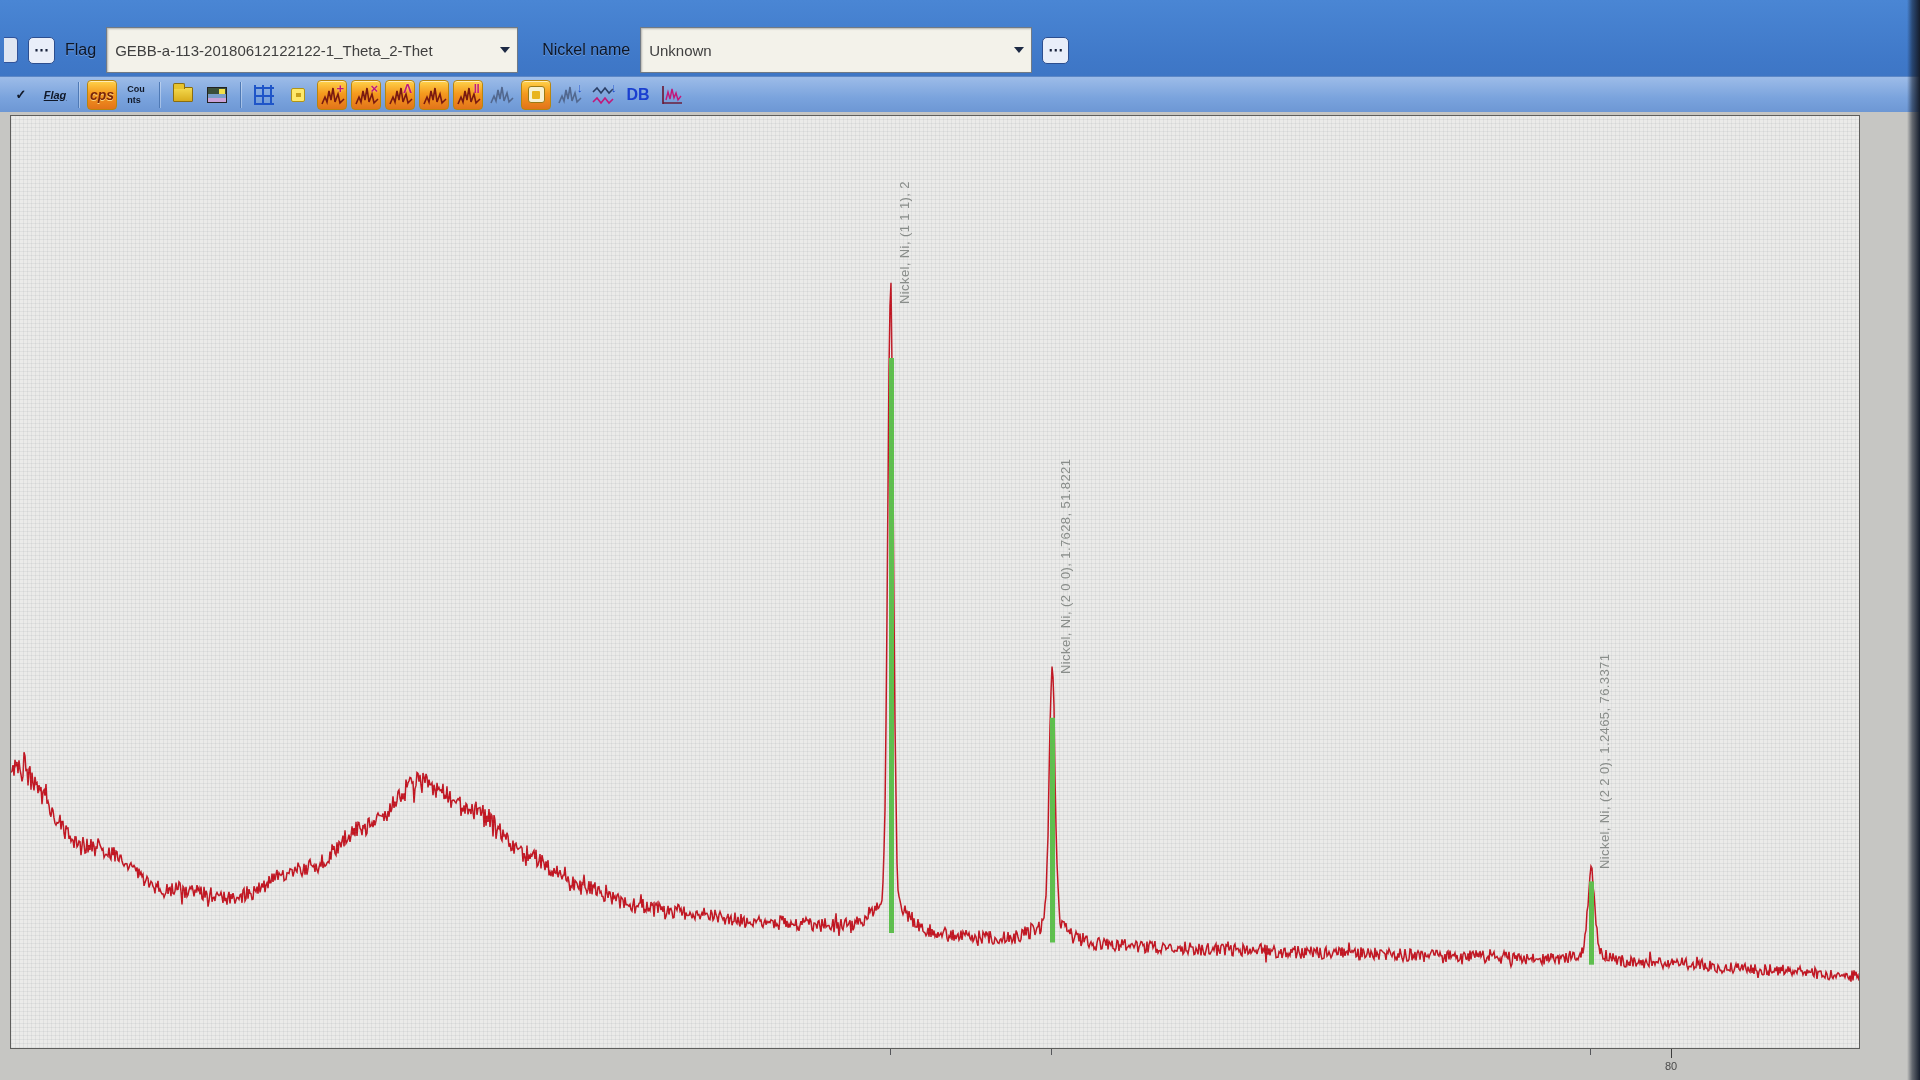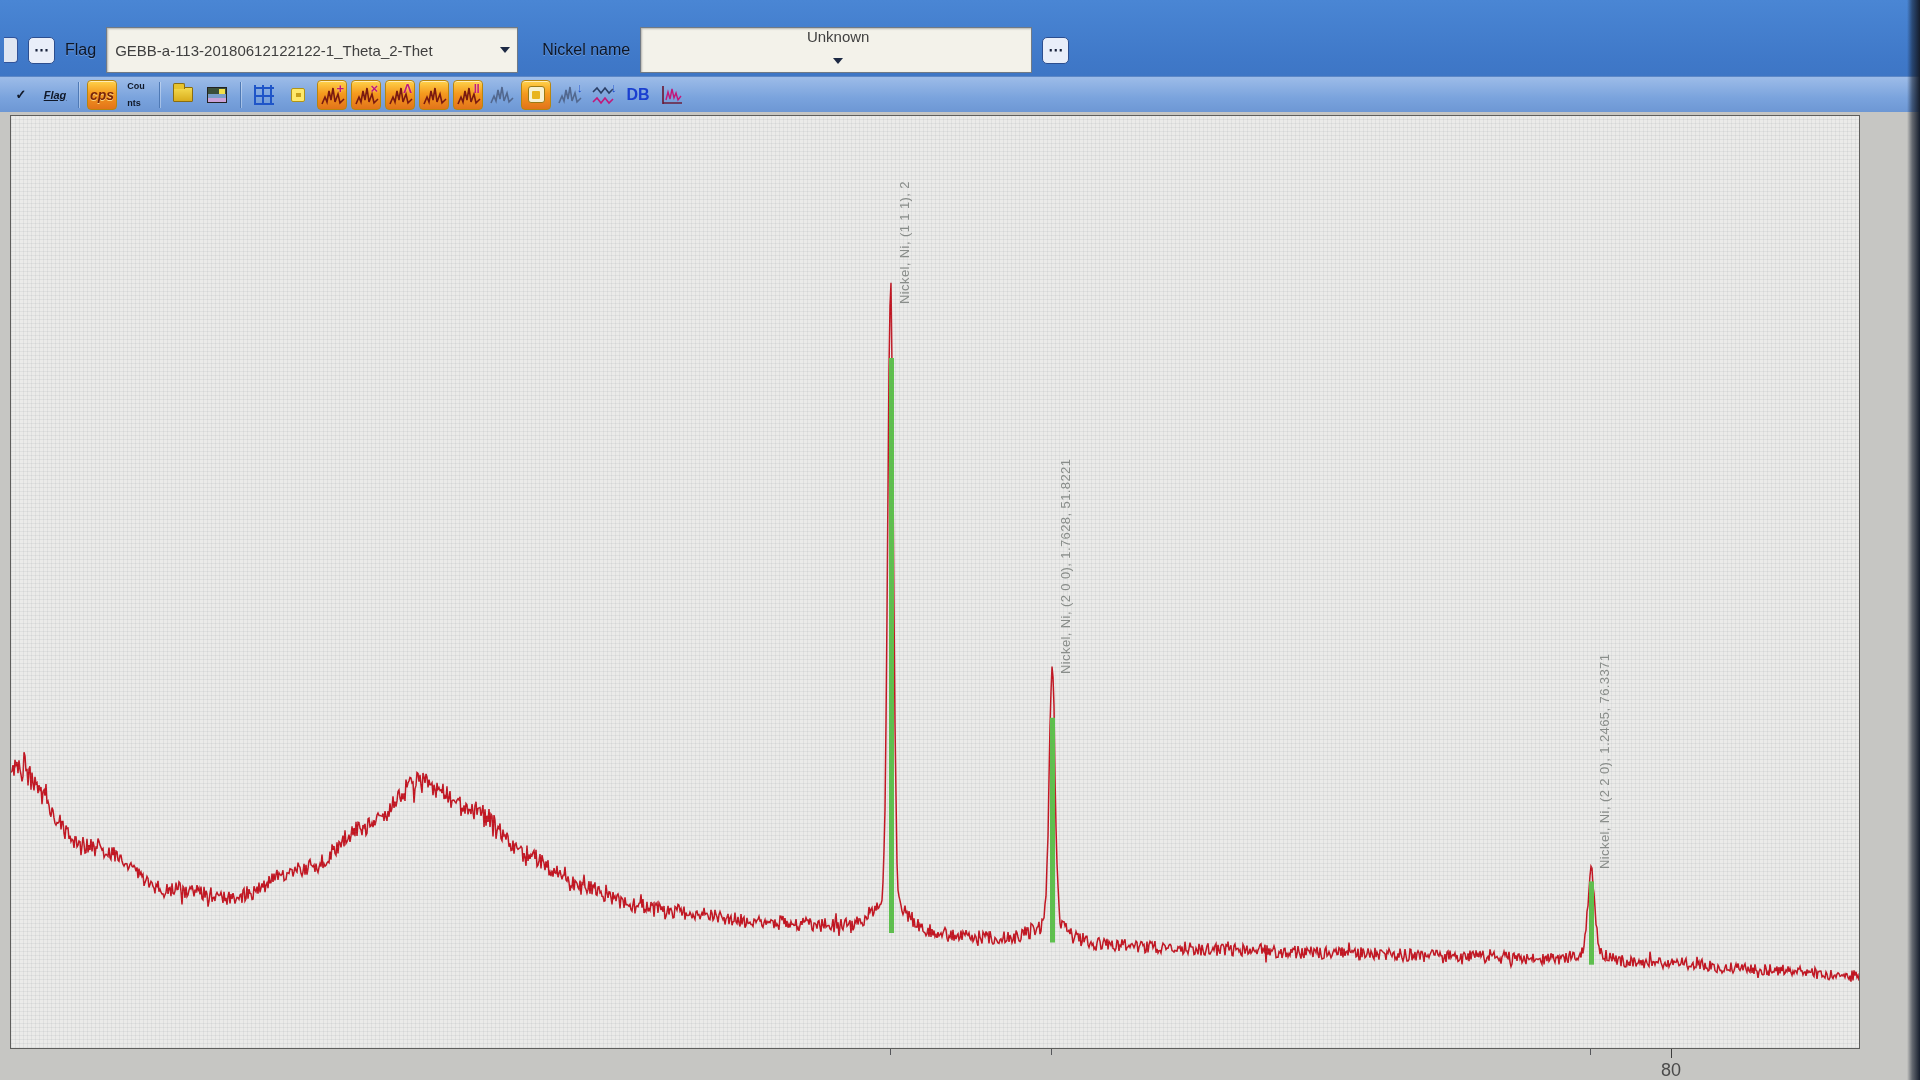--- a/index.html
+++ b/index.html
@@ -20,36 +20,36 @@
     border-left:none; border-radius:0 4px 4px 0; }
   .dots-btn { min-width:27px; height:27px; background:#e9eef9; border:1px solid #2c4e8f;
     border-radius:5px; color:#17213a; font-size:15px; font-weight:bold;
     display:flex; align-items:center; justify-content:center; line-height:0; }
   .bar-label { color:#0c1526; font-size:16px; text-shadow:0 1px 0 rgba(255,255,255,.25); }
   .combo { height:46px; background:#f3f2ea; border:1px solid #707a86;
     box-shadow:inset 1px 1px 2px rgba(0,0,0,.25); display:flex; align-items:center;
     padding:0 4px 0 8px; color:#404040; font-size:15px; }
   .combo .val { flex:1; white-space:nowrap; overflow:hidden; }
   .combo-data { width:412px; }
-  .combo-phase { width:392px;flex-direction:column; }
+  .combo-phase { width:392px; }
   .chev { width:16px; height:22px; display:flex; align-items:center; justify-content:center; }
   .chev::after { content:""; width:0; height:0; border-left:5px solid transparent;
     border-right:5px solid transparent; border-top:6px solid #1d2a44; }
 
   
   .tbtn { position:relative; width:30px; height:30px; border-radius:4px;
     display:flex; align-items:center; justify-content:center; flex:0 0 auto;
     color:#101828; }
   .tbtn.sel { background:linear-gradient(180deg,#ffd24a 0%,#f59a1e 45%,#e2731a 100%);
     border:1px solid #b8860e; box-shadow:inset 0 1px 0 rgba(255,255,255,.6); }
   .tsep { width:1px; height:26px; background:#4e79b5; margin:0 4px; flex:0 0 auto;
     box-shadow:1px 0 0 rgba(255,255,255,.35); }
   .t-text { font-size:13px; font-weight:bold; }
   .t-text.small { font-size:11px;text-decoration:underline; }
-  .t-two { font-size:9px; line-height:17px; font-weight:bold; text-align:left; }
+  .t-two { font-size:9px; line-height:11px; font-weight:bold; text-align:left; }
   .cps-face { color:#7a2408; font-style:italic; font-weight:bold; font-size:14px;
     text-shadow:0 1px 0 rgba(255,230,150,.8); }
   .db-face { color:#1a3fd0; font-weight:bold; font-size:16px; }
   .ico-grid { width:20px; height:20px;
     background:
       repeating-linear-gradient(90deg,#1f55c8 0 2px,transparent 2px 8px),
       repeating-linear-gradient(0deg,#1f55c8 0 2px,transparent 2px 8px);
     background-size:20px 20px; }
   .ico-folder { width:20px; height:15px; background:linear-gradient(180deg,#f3d94e,#d9ad1d);
     border:1px solid #8a6d10; border-radius:1px; position:relative; }
@@ -75,21 +75,21 @@
   .plot-frame { position:absolute; left:10px; top:3px; width:1850px; height:934px;
     border:1px solid #5e5e5c; background:#ebebe9; overflow:hidden; }
   .plot-frame::after { content:""; position:absolute; inset:0; pointer-events:none;
     background:
       repeating-linear-gradient(90deg,rgba(120,125,135,.10) 0 1px,transparent 1px 4px),
       repeating-linear-gradient(0deg,rgba(120,125,135,.10) 0 1px,transparent 1px 4px); }
   .peak-label { position:absolute; transform:rotate(-90deg); transform-origin:0 0;
     white-space:nowrap; font-size:13px; letter-spacing:.4px; color:#8a8e8a; }
   .axis-tick { position:absolute; width:1px; height:9px; background:#3c3c3c; }
   .peak-tick { position:absolute; width:1px; height:6px; background:#55565a; }
-  .axis-tick-label { position:absolute; font-size:18px; color:#4a4a4a; transform:translateX(-50%); }
+  .axis-tick-label { position:absolute; font-size:11px; color:#4a4a4a; transform:translateX(-50%); }
   .bezel-right { position:absolute; right:0; top:0; width:13px; height:1080px;
     background:linear-gradient(90deg, rgba(20,28,44,0) 0%, rgba(20,28,44,.55) 40%, #151d2c 100%); }
 </style>
 </head>
 <body>
 
 <header class="topbar">
   <div class="row1">
     <div class="stub-btn"></div>
     <div class="dots-btn">⋯</div>

